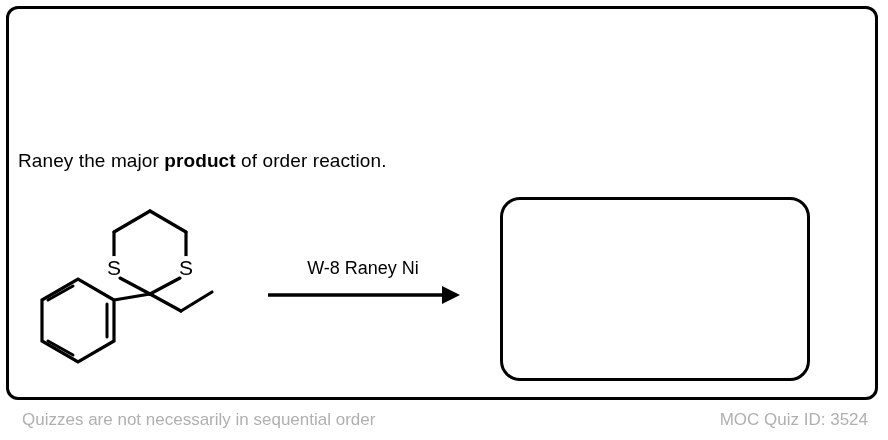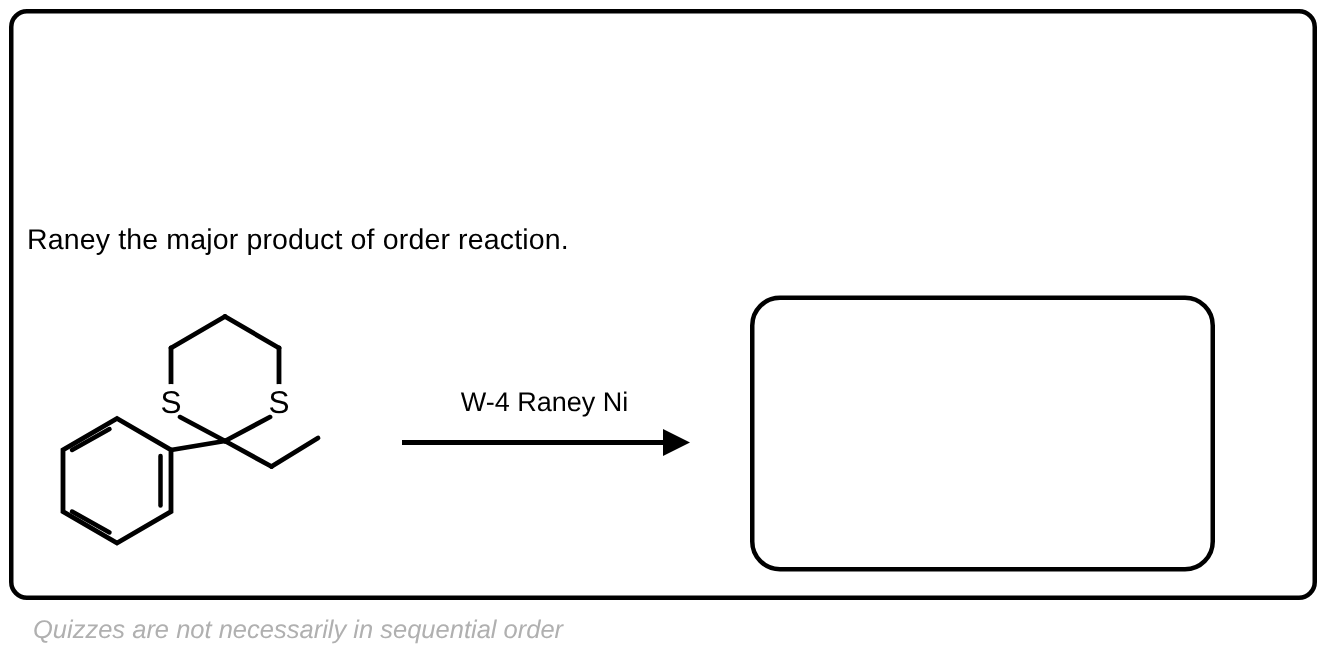--- a/index.html
+++ b/index.html
@@ -28,21 +28,21 @@
   #prompt-text {
     position: absolute;
     left: 18px;
     top: 150px;
     font-size: 19px;
     color: #000000;
     white-space: nowrap;
     letter-spacing: 0.1px;
   }
   #prompt-text b {
-    font-weight: normal;
+    font-weight: bold;
   }
   #reaction-area {
     position: absolute;
     left: 0;
     top: 0;
     width: 888px;
     height: 440px;
     pointer-events: none;
   }
   .svg-layer {
@@ -76,21 +76,20 @@
     left: 0;
     top: 404px;
     width: 888px;
     height: 36px;
   }
   #footer-note {
     position: absolute;
     left: 22px;
     top: 6px;
     font-size: 17px;
-    font-style: italic;
     color: #b0b0b0;
     white-space: nowrap;
   }
   #footer-quiz-id {
     position: absolute;
     right: 20px;
     top: 6px;
     font-size: 17px;
     color: #b0b0b0;
     white-space: nowrap;
@@ -132,19 +131,20 @@
     <text x="114" y="275" text-anchor="middle" font-family="Liberation Sans, sans-serif" font-size="21" fill="#000000">S</text>
     <text x="186" y="275" text-anchor="middle" font-family="Liberation Sans, sans-serif" font-size="21" fill="#000000">S</text>
   </g>
 
   <g>
     <line x1="268" y1="295" x2="442" y2="295" stroke="#000000" stroke-width="3.4"></line>
     <polygon points="442,286 460,295 442,304" fill="#000000" stroke="none"></polygon>
   </g>
 </svg>
 
-<div id="reagent-label">W-4 Raney Ni</div>
+<div id="reagent-label">W-8 Raney Ni</div>
 
 <div id="answer-box"></div>
 
 <div id="footer">
   <div id="footer-note">Quizzes are not necessarily in sequential order</div>
+  <div id="footer-quiz-id">MOC Quiz ID: 3524</div>
 </div>
 
 </body></html>

